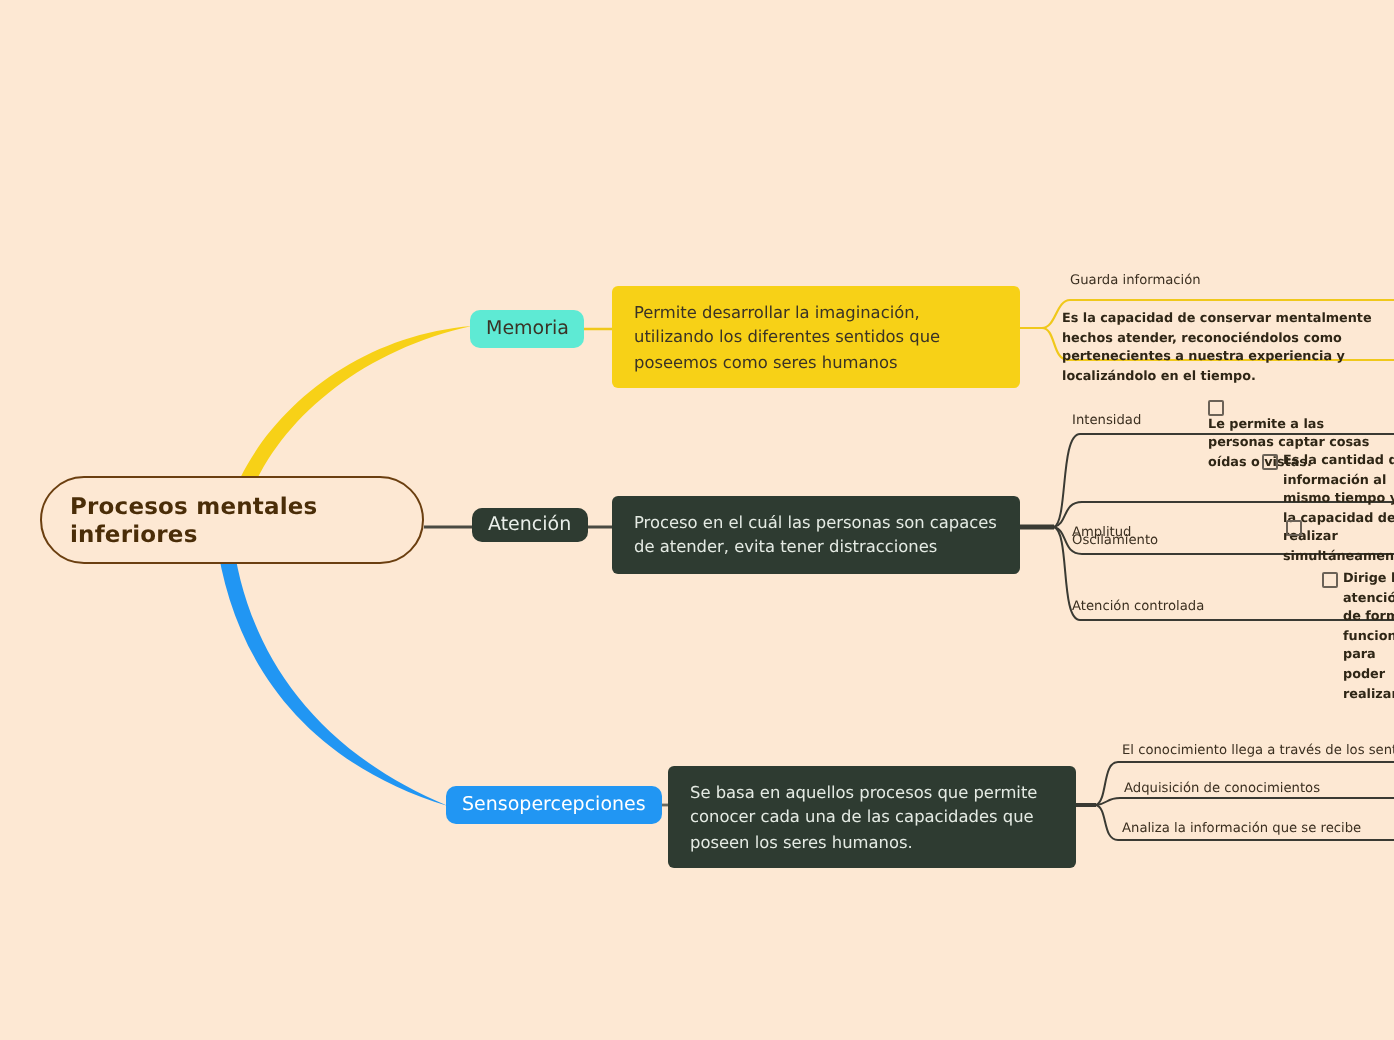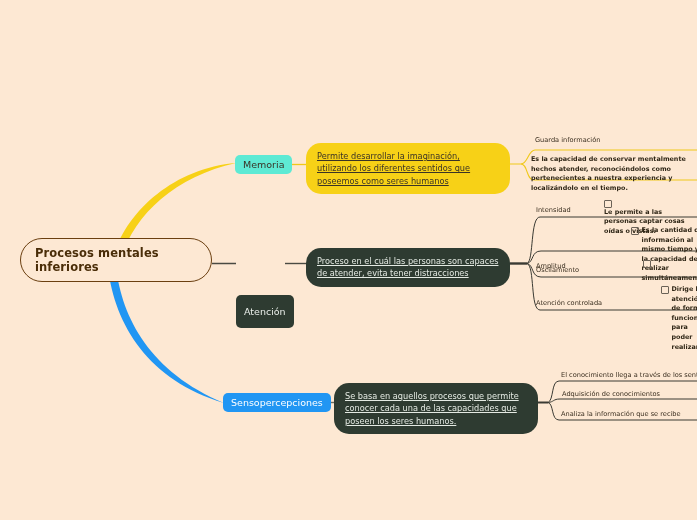--- a/index.html
+++ b/index.html
@@ -62,40 +62,38 @@
     white-space: nowrap;
   }
   .pill-memoria {
     left: 235px; top: 155px;
     height: 19px;
     background: #5eead4;
     color: #3a3326;
   }
   .pill-atencion {
     left: 236px; top: 254px;
-    height: 33px;
+    height: 17px;
     background: #2e3b31;
     color: #e9eee9;
-    margin-top: 41px;
   }
   .pill-senso {
     left: 223px; top: 393px;
     height: 19px;
     background: #2196f3;
     color: #ffffff;
   }
 
   
   .bubble {
-    border-radius: 15px;
+    border-radius: 3px;
     font-size: 8.2px;
     line-height: 1.52;
     padding: 7px 11px;
     box-sizing: border-box;
-    text-decoration: underline;
   }
   .bub-memoria {
     left: 306px; top: 143px;
     width: 204px;
     background: #f7d117;
     color: #3a3326;
   }
   .bub-atencion {
     left: 306px; top: 248px;
     width: 204px;

